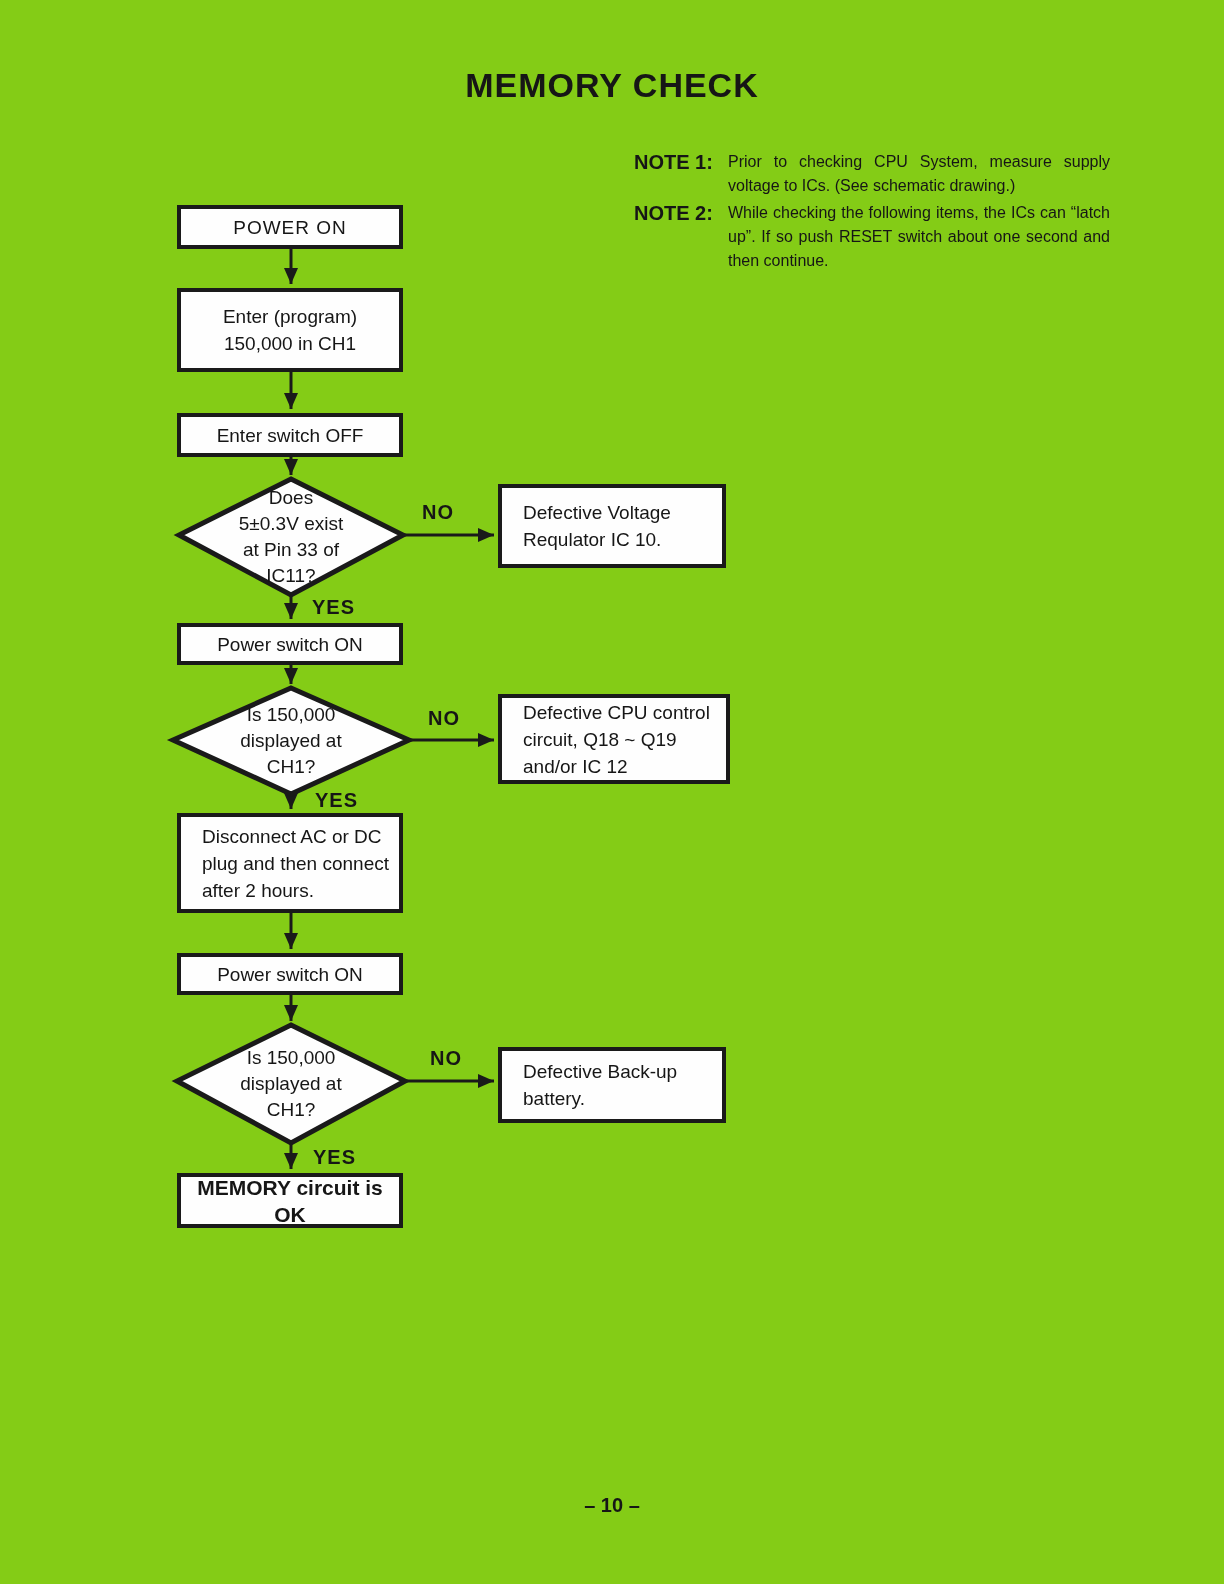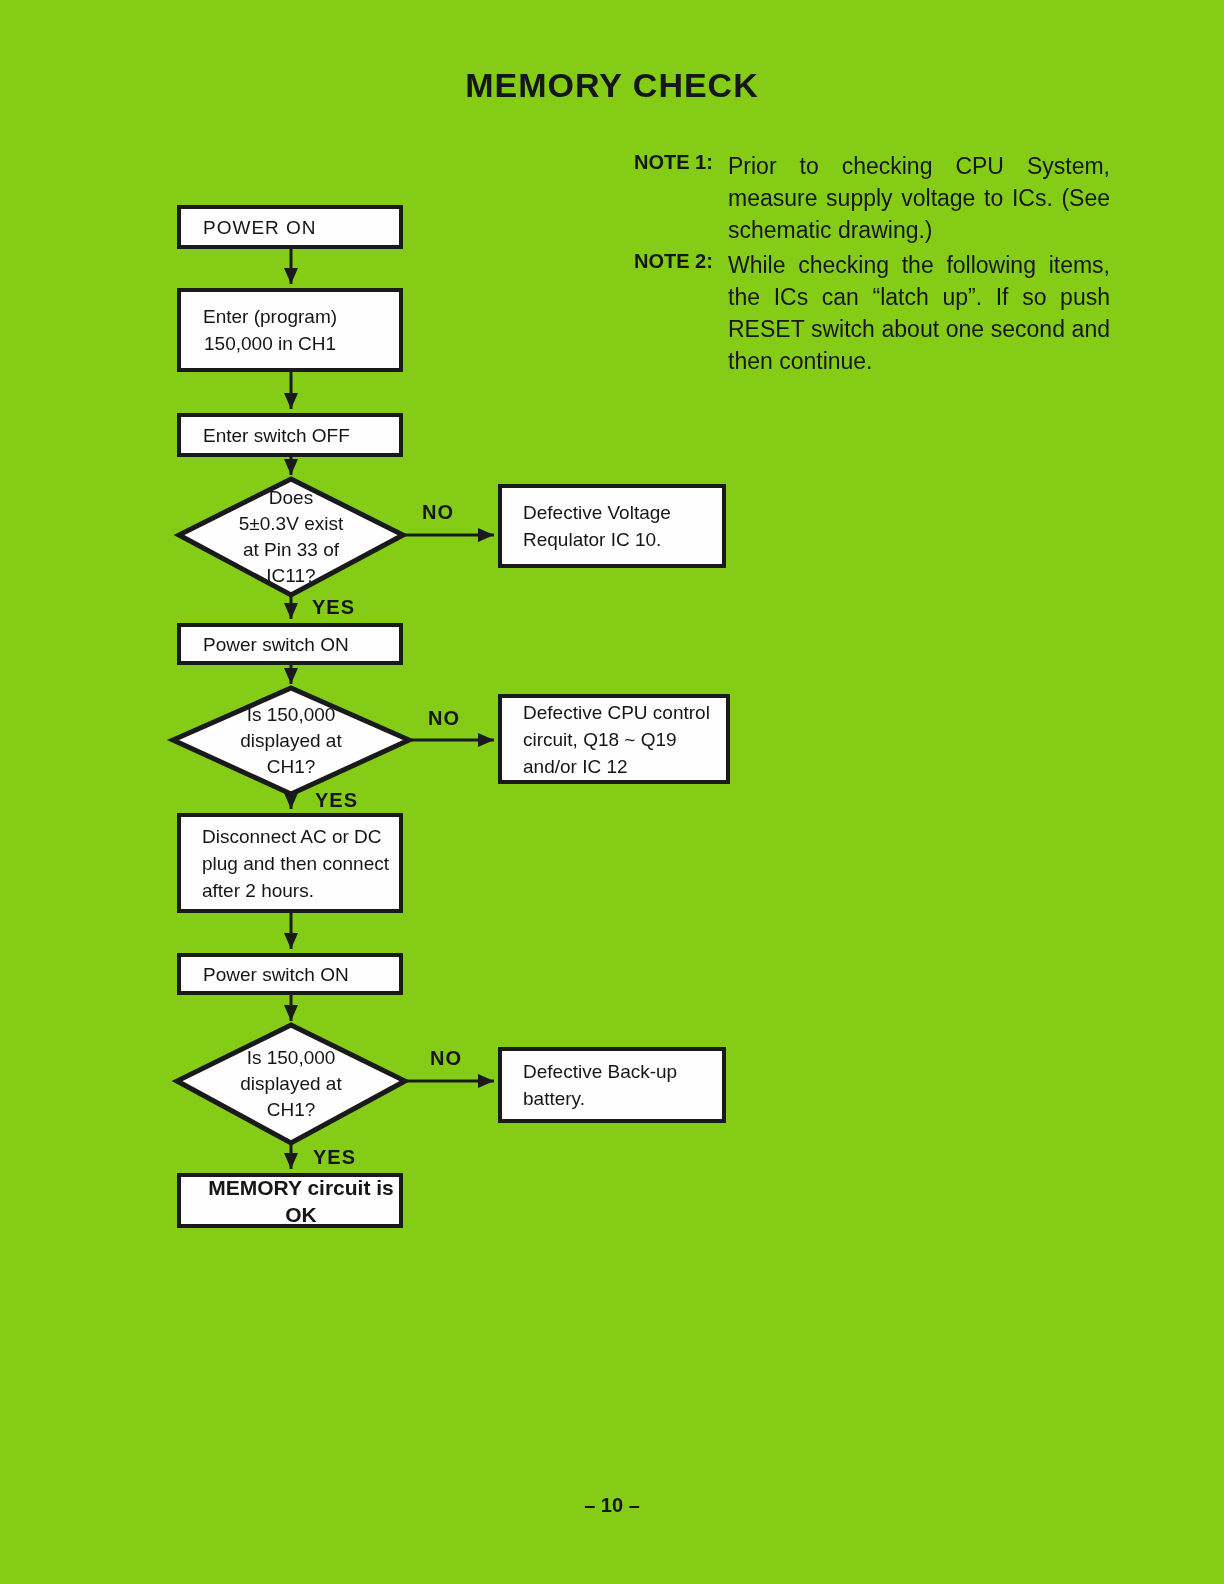--- a/index.html
+++ b/index.html
@@ -12,27 +12,27 @@
     color:#161616;
     overflow:hidden;
   }
   .page-title{
     position:absolute;left:0;top:66px;width:1224px;
     text-align:center;font-size:34px;font-weight:700;letter-spacing:1px;
   }
   .notes{position:absolute;left:634px;top:150px;width:476px;}
   .note{display:flex;align-items:flex-start;margin-bottom:3px;}
   .note-label{flex:0 0 94px;font-size:20px;font-weight:700;line-height:24px;white-space:nowrap;}
-  .note-text{flex:1;font-size:23px;line-height:32px;text-align:justify;text-align-last:left;}
+  .note-text{flex:1;font-size:16px;line-height:24px;text-align:justify;text-align-last:left;}
   .fc-svg{position:absolute;left:0;top:0;}
   .node{
     position:absolute;box-sizing:border-box;
     border:4px solid #1a1a1a;background:#fefefe;
-    display:flex;align-items:center;
-    font-size:19px;line-height:27px;text-align:center;padding-left:22px;
+    display:flex;align-items:center;justify-content:center;
+    font-size:19px;line-height:27px;text-align:center;
   }
   .node.left-text{justify-content:flex-start;text-align:left;padding-left:21px;padding-right:8px;}
   .ml{white-space:pre-line;}
   .diamond-text{
     position:absolute;display:flex;align-items:center;justify-content:center;
     font-size:19px;line-height:26px;text-align:center;white-space:pre-line;
   }
   .branch-label{position:absolute;font-size:20px;font-weight:600;letter-spacing:1px;}
   .memory-ok{font-weight:700;font-size:21px;}
   .page-number{

